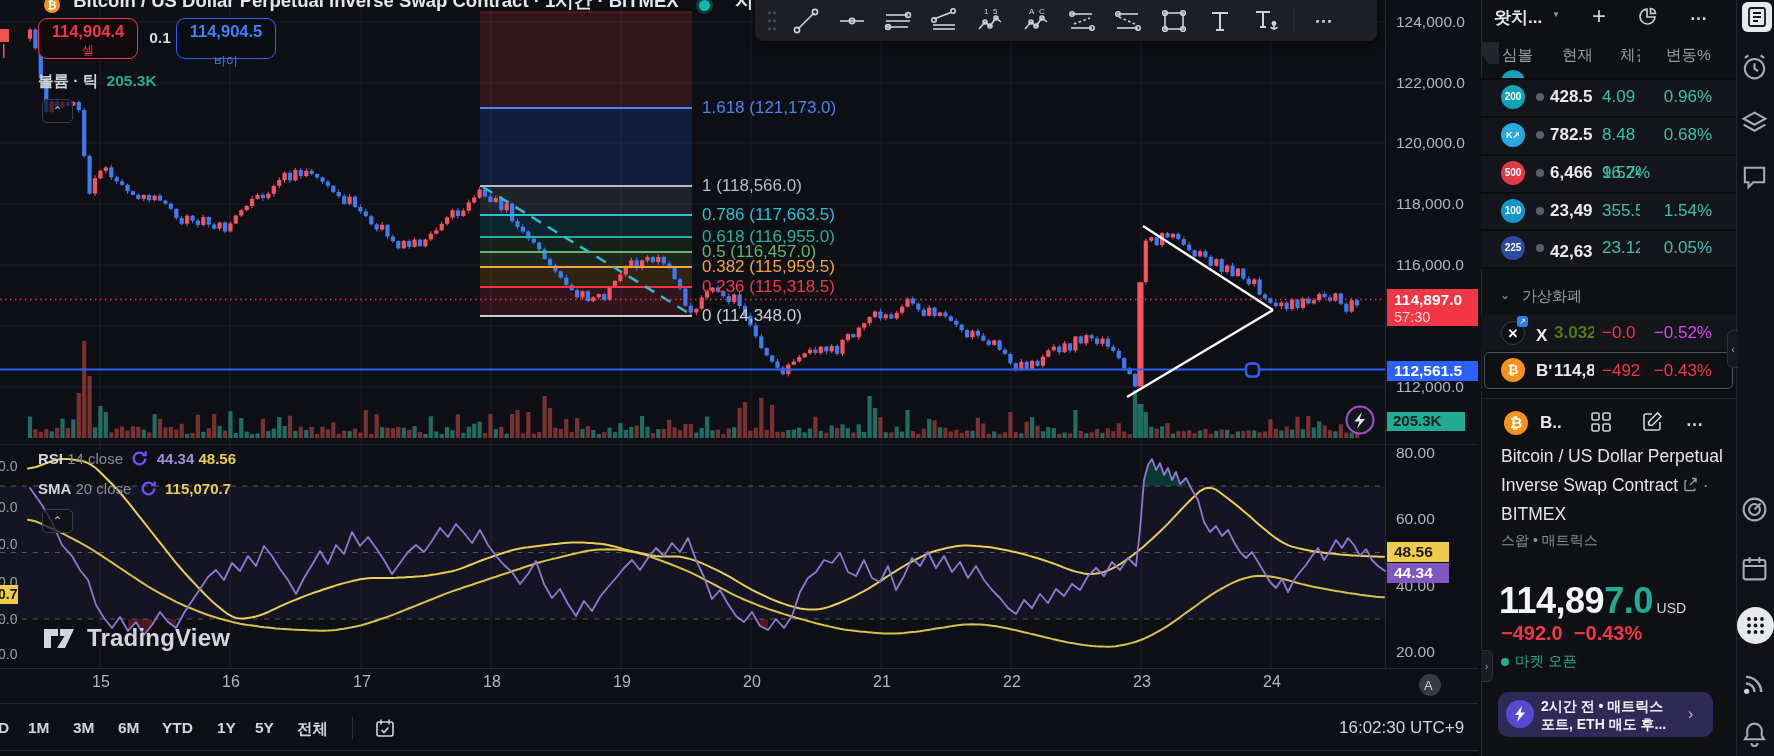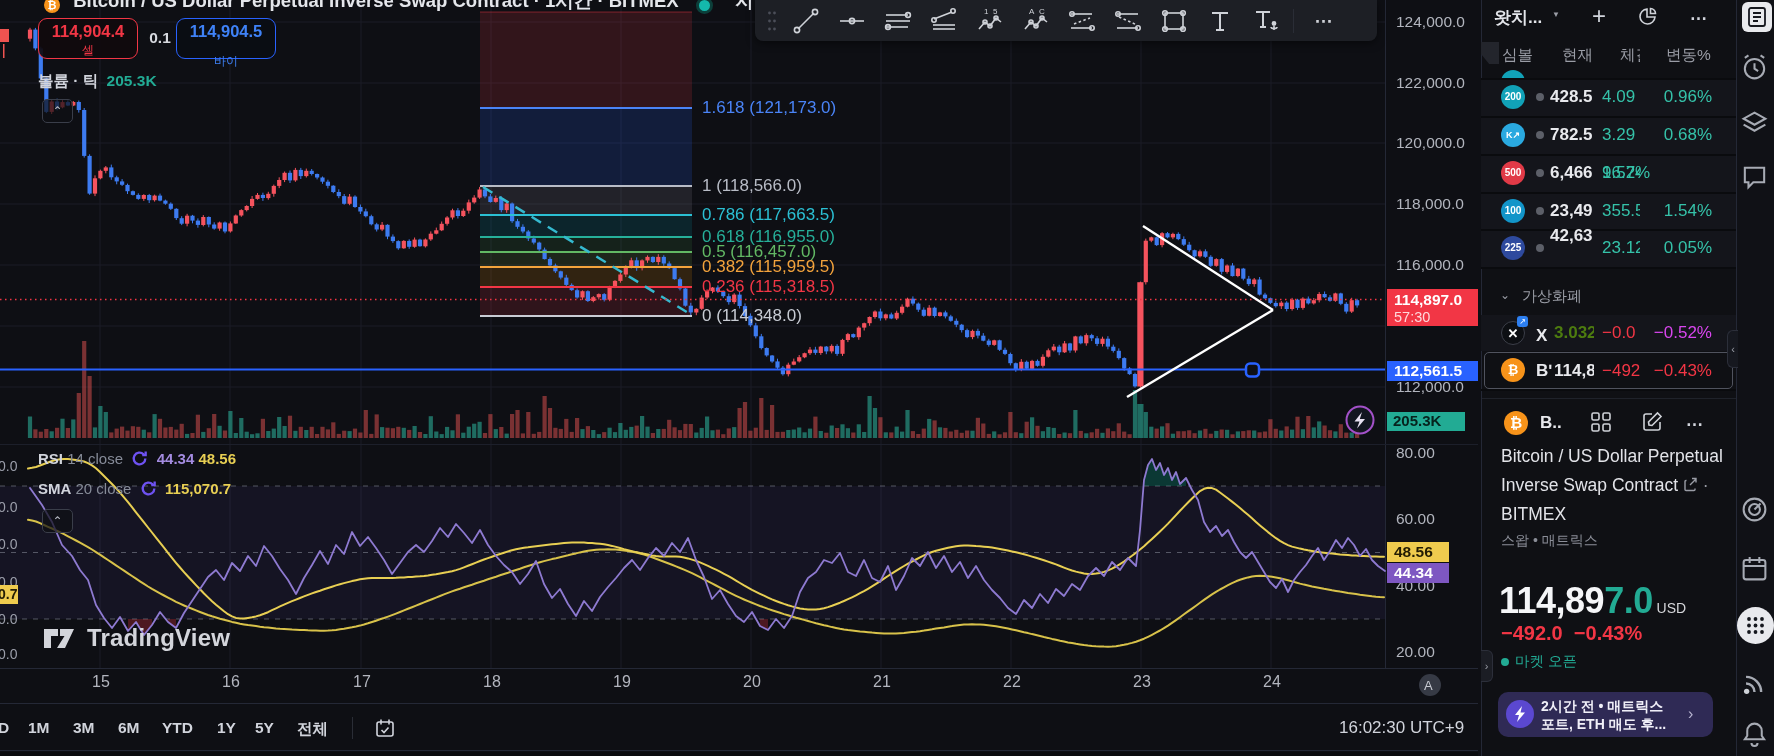--- a/index.html
+++ b/index.html
@@ -1036,35 +1036,35 @@
     <div class="abs" style="left:1481px;top:267px;width:255px;height:2px;background:#0a0b0e"></div>
     <div class="abs" style="left:1481px;top:389px;width:255px;height:2px;background:#0a0b0e"></div>
     <div class="abs" style="left:1501px;top:85px;width:24px;height:24px;border-radius:50%;background:#11a2b8;color:#fff;font-size:10px;font-weight:bold;text-align:center;line-height:24px">200</div>
 <div class="abs" style="left:1536px;top:93px;width:8px;height:8px;border-radius:50%;background:#5c5f68"></div>
 <div class="abs" style="left:1550px;top:87px;width:44px;overflow:hidden;color:#e8e9ed;font-size:17px;font-weight:bold;white-space:nowrap">428.5</div>
 <div class="abs" style="left:1602px;top:87px;width:38px;overflow:hidden;color:#35c2a9;font-size:17px;white-space:nowrap">4.09</div>
 <div class="abs" style="left:1602px;top:87px;width:110px;text-align:right;color:#35c2a9;font-size:17px;white-space:nowrap">0.96%</div>
     <div class="abs" style="left:1501px;top:123px;width:24px;height:24px;border-radius:50%;background:#2aa9e0;color:#fff;font-size:9px;font-weight:bold;text-align:center;line-height:24px">K↗</div>
 <div class="abs" style="left:1536px;top:131px;width:8px;height:8px;border-radius:50%;background:#5c5f68"></div>
 <div class="abs" style="left:1550px;top:125px;width:44px;overflow:hidden;color:#e8e9ed;font-size:17px;font-weight:bold;white-space:nowrap">782.5</div>
-<div class="abs" style="left:1602px;top:125px;width:38px;overflow:hidden;color:#35c2a9;font-size:17px;white-space:nowrap">3.29</div>
+<div class="abs" style="left:1602px;top:125px;width:38px;overflow:hidden;color:#35c2a9;font-size:17px;white-space:nowrap">8.48</div>
 <div class="abs" style="left:1602px;top:125px;width:110px;text-align:right;color:#35c2a9;font-size:17px;white-space:nowrap">0.68%</div>
     <div class="abs" style="left:1501px;top:161px;width:24px;height:24px;border-radius:50%;background:#e13a47;color:#fff;font-size:10px;font-weight:bold;text-align:center;line-height:24px">500</div>
 <div class="abs" style="left:1536px;top:169px;width:8px;height:8px;border-radius:50%;background:#5c5f68"></div>
 <div class="abs" style="left:1550px;top:163px;width:44px;overflow:hidden;color:#e8e9ed;font-size:17px;font-weight:bold;white-space:nowrap">6,466</div>
 <div class="abs" style="left:1602px;top:163px;width:38px;overflow:hidden;color:#35c2a9;font-size:17px;white-space:nowrap">96.74</div>
 <div class="abs" style="left:1602px;top:163px;width:110px;text-align:left;color:#35c2a9;font-size:17px;white-space:nowrap">1.52%</div>
     <div class="abs" style="left:1501px;top:199px;width:24px;height:24px;border-radius:50%;background:#1295c9;color:#fff;font-size:10px;font-weight:bold;text-align:center;line-height:24px">100</div>
 <div class="abs" style="left:1536px;top:207px;width:8px;height:8px;border-radius:50%;background:#5c5f68"></div>
 <div class="abs" style="left:1550px;top:201px;width:44px;overflow:hidden;color:#e8e9ed;font-size:17px;font-weight:bold;white-space:nowrap">23,49</div>
 <div class="abs" style="left:1602px;top:201px;width:38px;overflow:hidden;color:#35c2a9;font-size:17px;white-space:nowrap">355.5</div>
 <div class="abs" style="left:1602px;top:201px;width:110px;text-align:right;color:#35c2a9;font-size:17px;white-space:nowrap">1.54%</div>
     <div class="abs" style="left:1501px;top:236px;width:24px;height:24px;border-radius:50%;background:#2e4a9e;color:#fff;font-size:10px;font-weight:bold;text-align:center;line-height:24px">225</div>
 <div class="abs" style="left:1536px;top:244px;width:8px;height:8px;border-radius:50%;background:#5c5f68"></div>
-<div class="abs" style="left:1550px;top:226px;width:44px;overflow:hidden;color:#e8e9ed;font-size:17px;font-weight:bold;white-space:nowrap">42,63</div>
+<div class="abs" style="left:1550px;top:242px;width:44px;overflow:hidden;color:#e8e9ed;font-size:17px;font-weight:bold;white-space:nowrap">42,63</div>
 <div class="abs" style="left:1602px;top:238px;width:38px;overflow:hidden;color:#35c2a9;font-size:17px;white-space:nowrap">23.12</div>
 <div class="abs" style="left:1602px;top:238px;width:110px;text-align:right;color:#35c2a9;font-size:17px;white-space:nowrap">0.05%</div>
     <div class="abs" style="left:1500px;top:288px;color:#9a9da6;font-size:12px">⌄</div>
 <div class="abs" style="left:1522px;top:287px;color:#9a9da6;font-size:15px">가상화폐</div>
     <div class="abs" style="left:1501px;top:321px;width:24px;height:24px;border-radius:50%;background:#0d0f13;border:1px solid #3c3f49;color:#fff;font-size:13px;font-weight:bold;text-align:center;line-height:23px">✕</div>
 <div class="abs" style="left:1517px;top:316px;width:11px;height:11px;border-radius:3px;background:#2d7ff0;color:#fff;font-size:8px;line-height:11px;text-align:center">↗</div>
     <div class="abs" style="left:1536px;top:326px;color:#e8e9ed;font-size:17px;font-weight:bold">X</div>
 <div class="abs" style="left:1554px;top:323px;width:40px;overflow:hidden;color:#4d7c0f;font-size:17px;font-weight:bold;white-space:nowrap">3.032</div>
 <div class="abs" style="left:1602px;top:323px;width:38px;overflow:hidden;color:#f23645;font-size:17px;white-space:nowrap">−0.0</div>
 <div class="abs" style="left:1602px;top:323px;width:110px;text-align:right;color:#d946ef;font-size:17px;white-space:nowrap">−0.52%</div>

